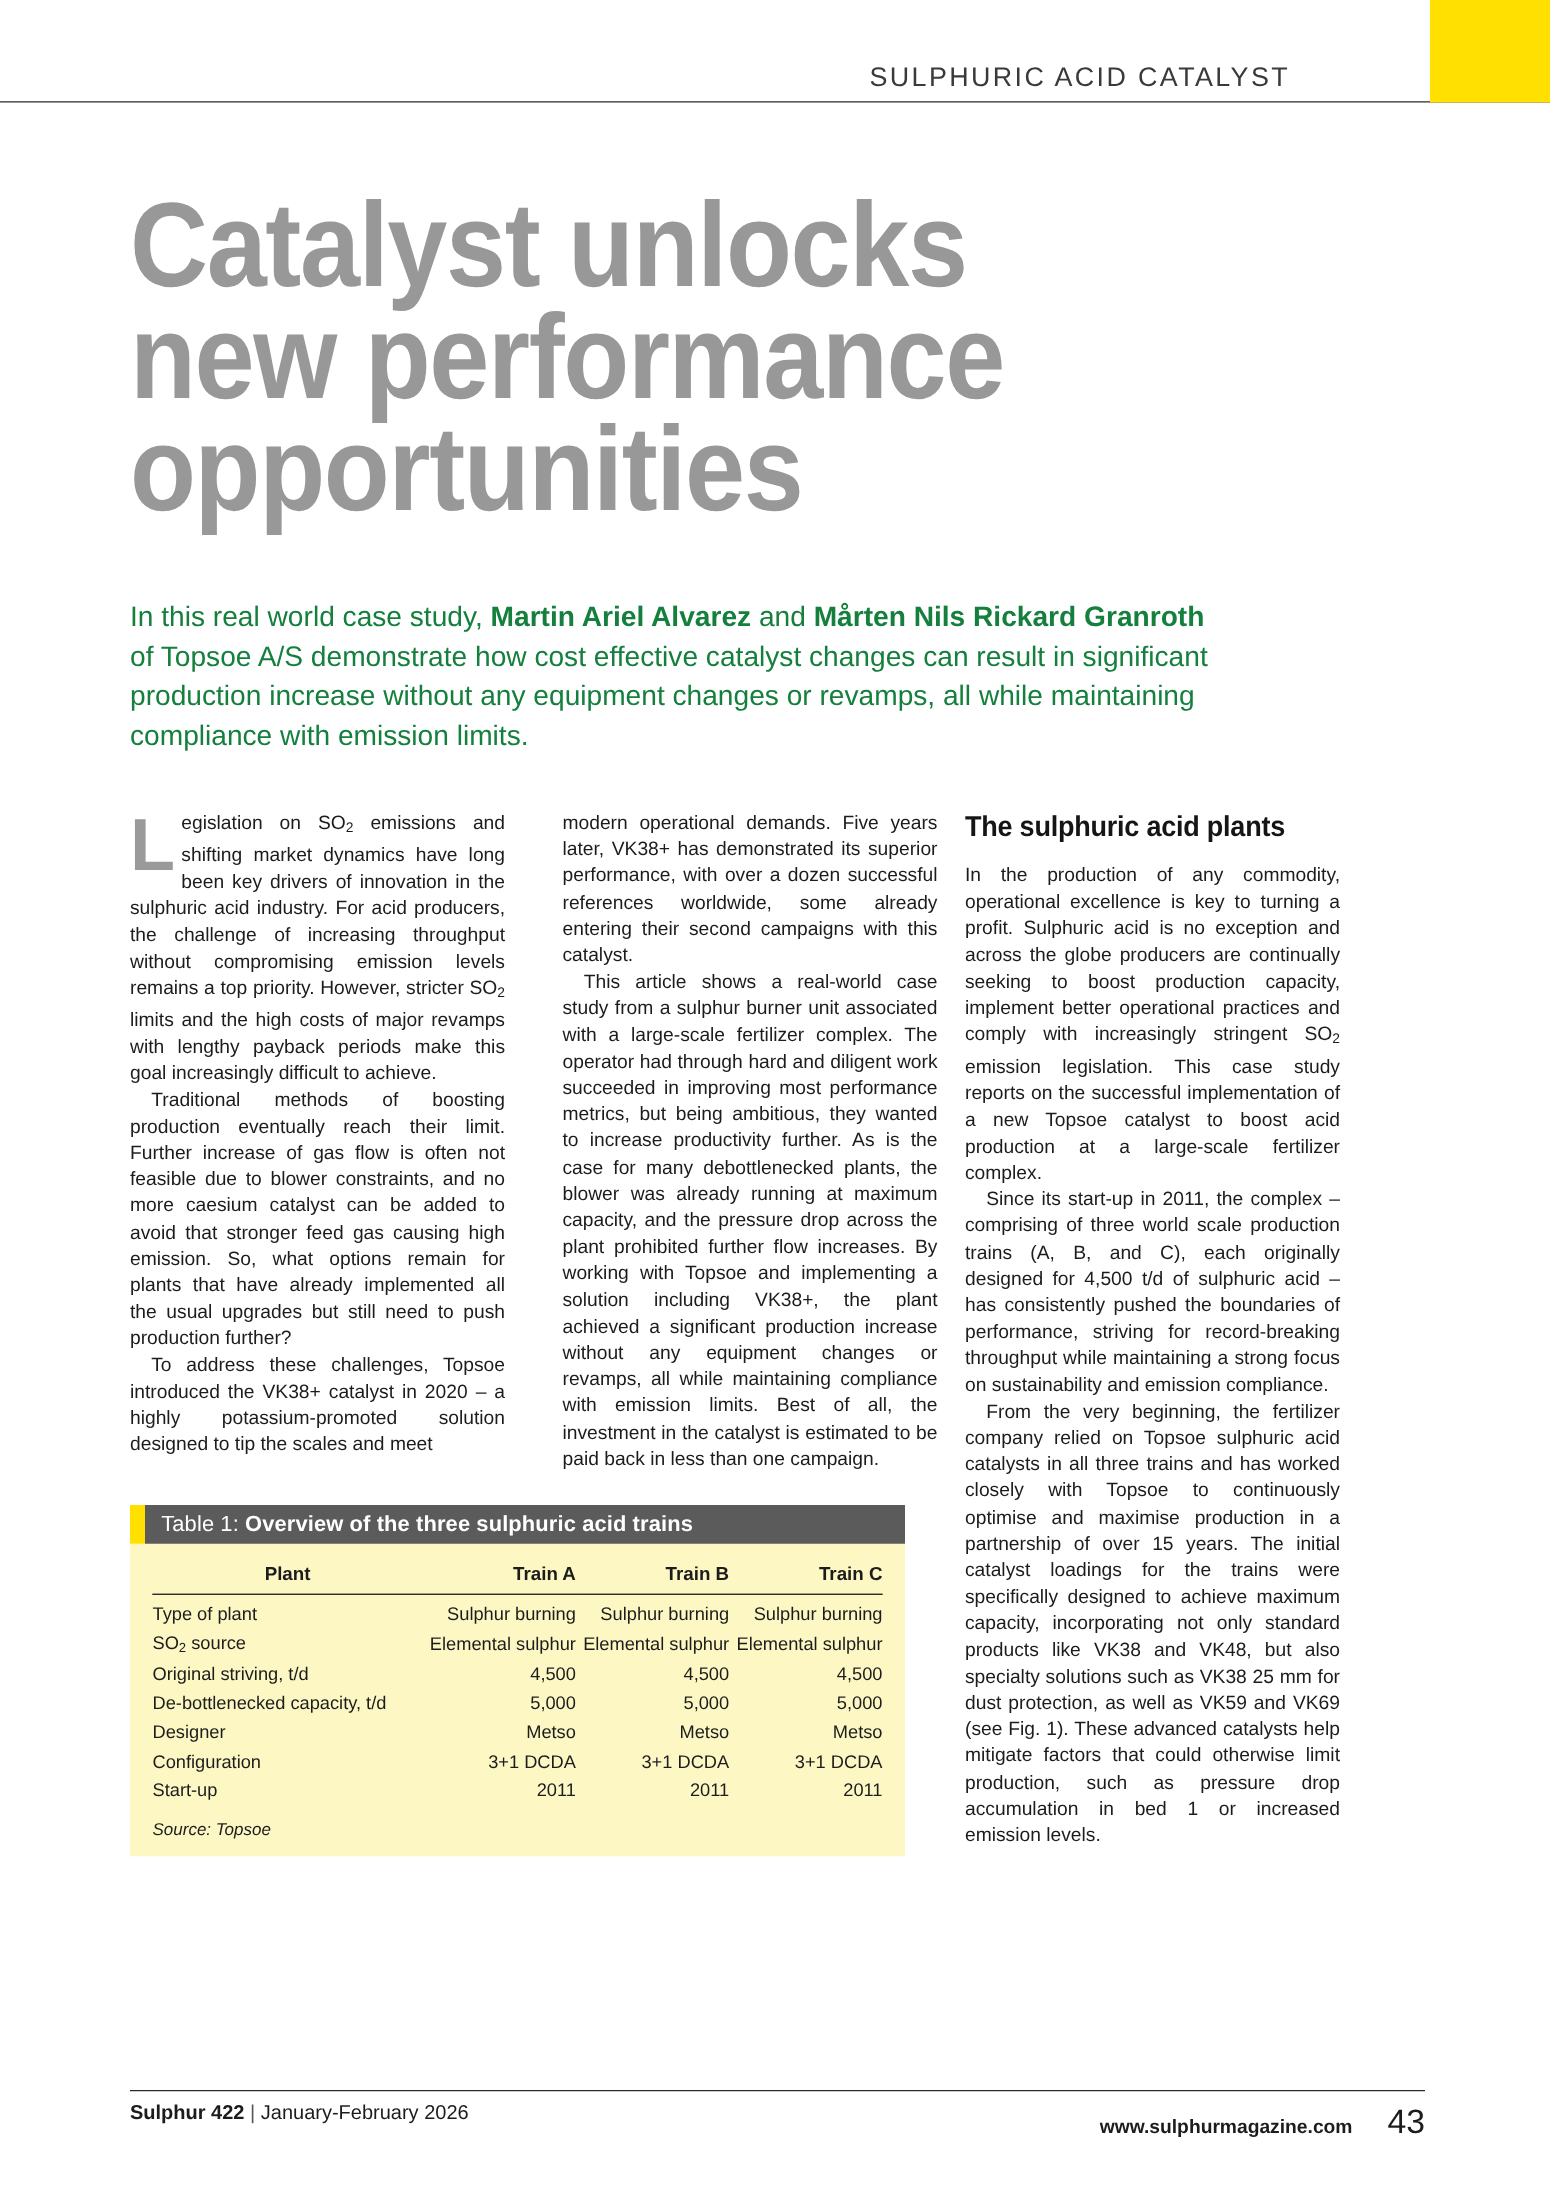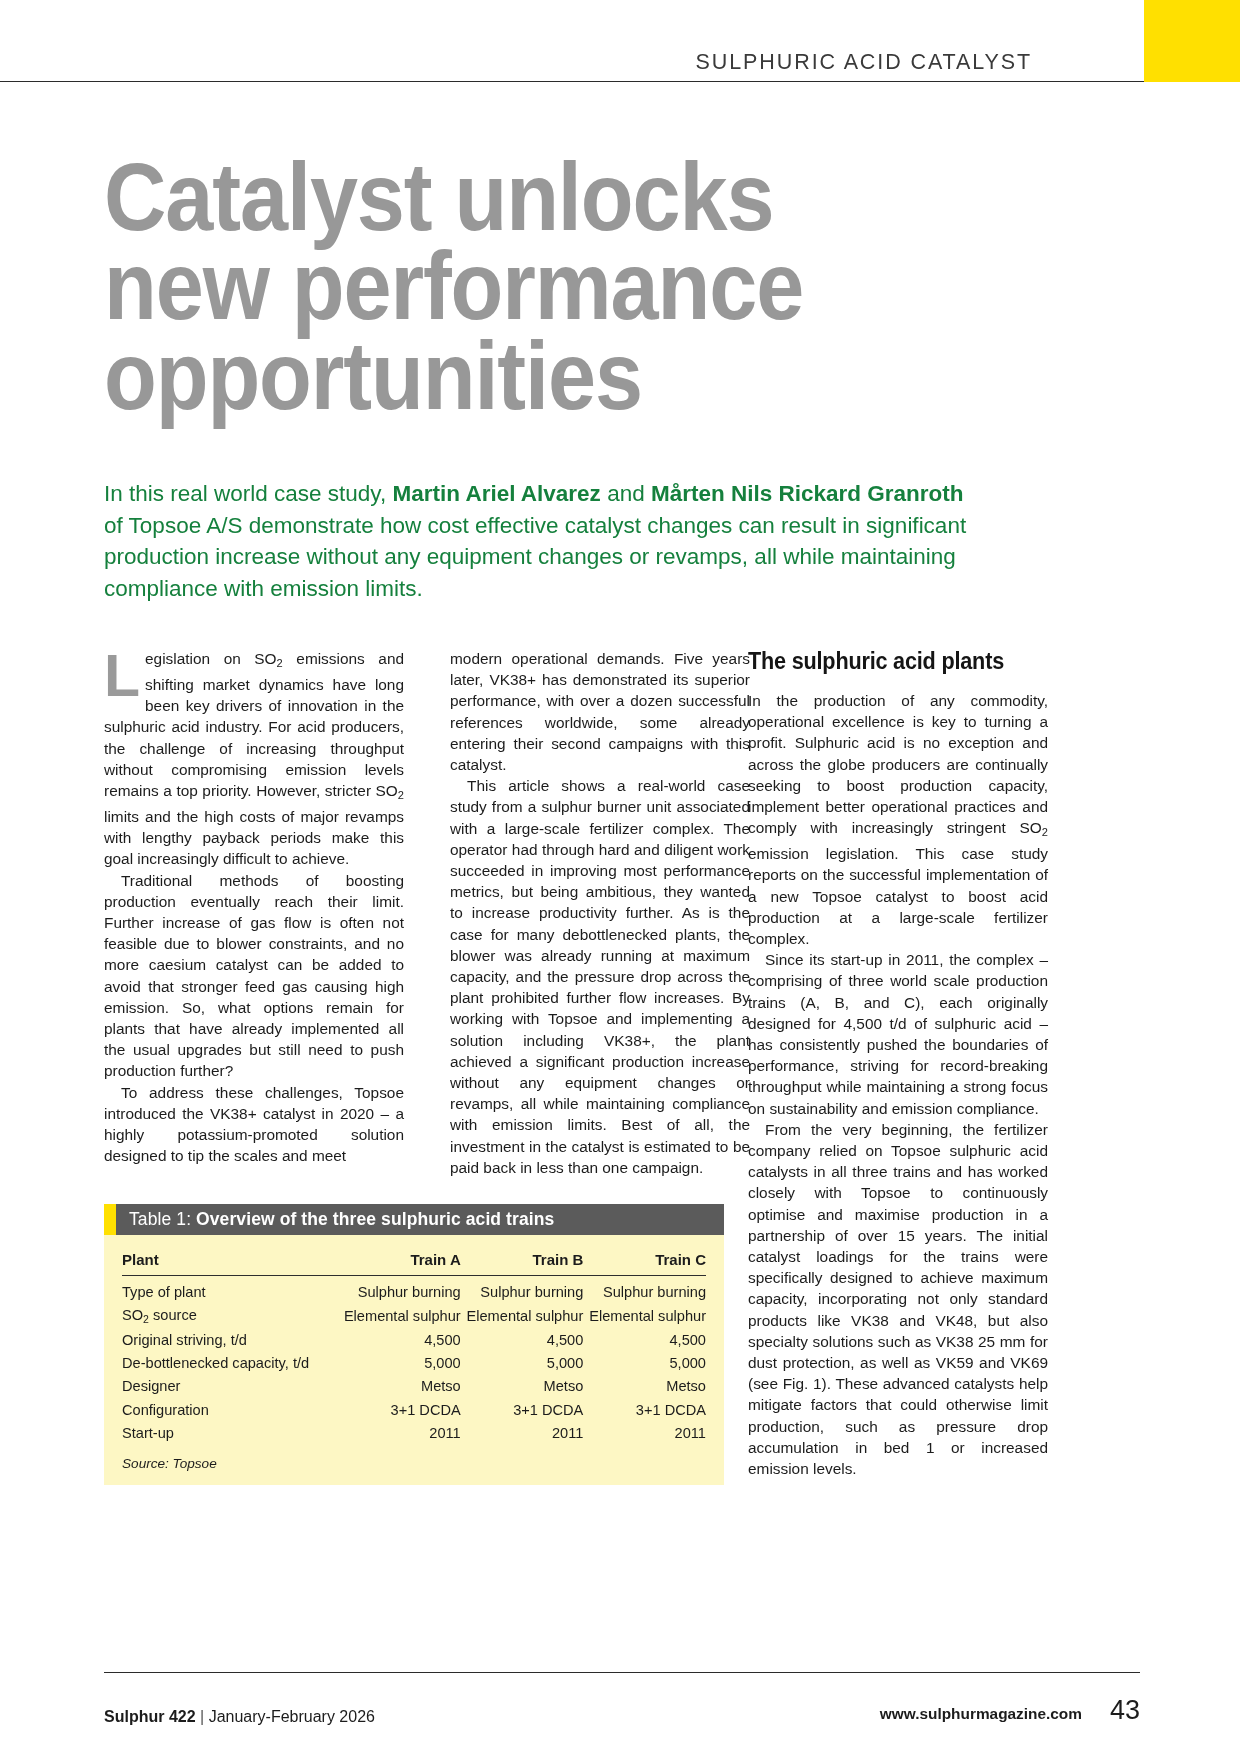--- a/index.html
+++ b/index.html
@@ -90,21 +90,21 @@
     top: 648px;
     width: 300px;
     font-size: 15.4px;
     line-height: 21.2px;
     text-align: justify;
     color: #1c1c1c;
     hyphens: none;
   }
   #col1 { left: 104px; }
   #col2 { left: 434px; margin-left: 16px; }
-  #col3 { left: 748px; }
+  #col3 { left: 772px; }
 
   .col p { margin: 0; text-indent: 17px; }
   .col p.first { text-indent: 0; }
 
   
   .dropcap {
     float: left;
     font-family: "Liberation Sans Narrow", "Liberation Sans", sans-serif;
     font-weight: 700;
     font-size: 59px;
@@ -170,21 +170,21 @@
     font-size: 14.6px;
     color: #1c1c1c;
   }
   table.tbl th {
     font-weight: 700;
     font-size: 15px;
     padding: 0 0 7px 0;
     text-align: right;
     white-space: nowrap;
   }
-  table.tbl th.lbl { text-align: left; }
+  table.tbl th.lbl { text-align: center; }
   table.tbl thead tr { border-bottom: 1.4px solid #2e2e2e; }
   table.tbl td {
     padding: 3.6px 0 3.6px 0;
     text-align: right;
     white-space: nowrap;
   }
   table.tbl tbody tr:first-child td { padding-top: 8px; }
   table.tbl td.lbl { text-align: left; }
   table.tbl col.c-lbl { width: 37%; }
   table.tbl col.c-val { width: 21%; }
@@ -196,23 +196,23 @@
     padding-top: 12px;
   }
 
   
   .footer {
     position: absolute;
     left: 104px;
     top: 1672px;
     width: 1036px;
     border-top: 1.4px solid #2b2b2b;
-    padding-top: 22px;
+    padding-top: 9px;
     display: flex;
-    align-items: flex-end;
+    align-items: flex-start;
     justify-content: space-between;
     font-size: 16px;
     color: #1c1c1c;
   }
   .footer-left { white-space: nowrap; }
   .footer-left .bold { font-weight: 700; }
   .footer-left .sep { color: #555; }
   .footer-right {
     display: flex;
     align-items: baseline;

